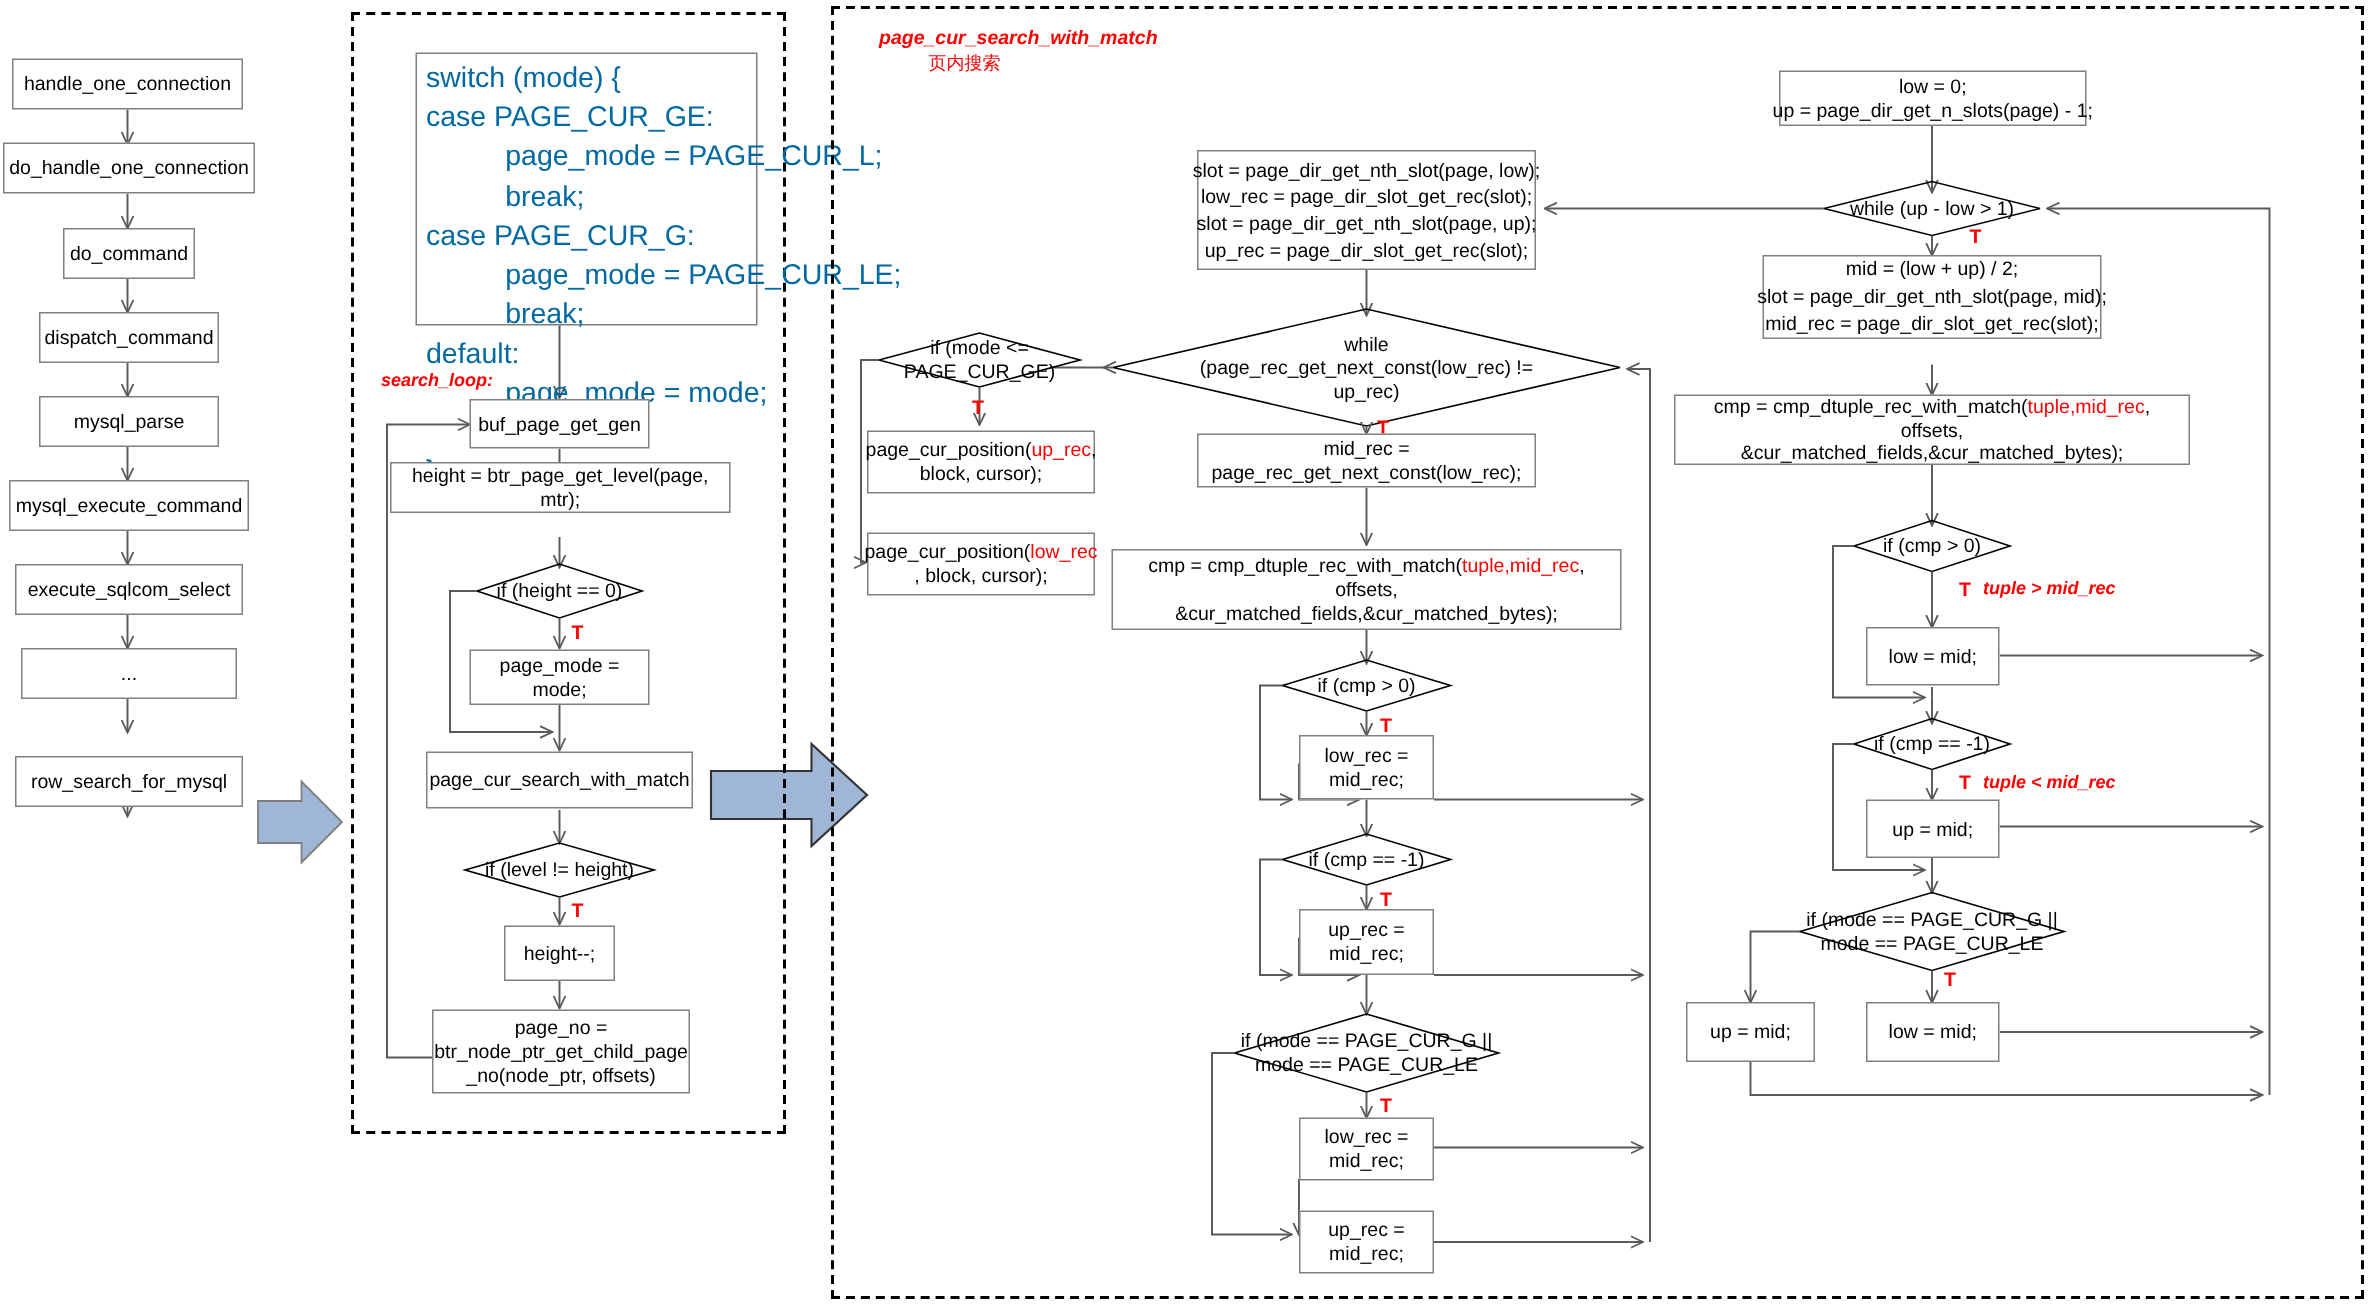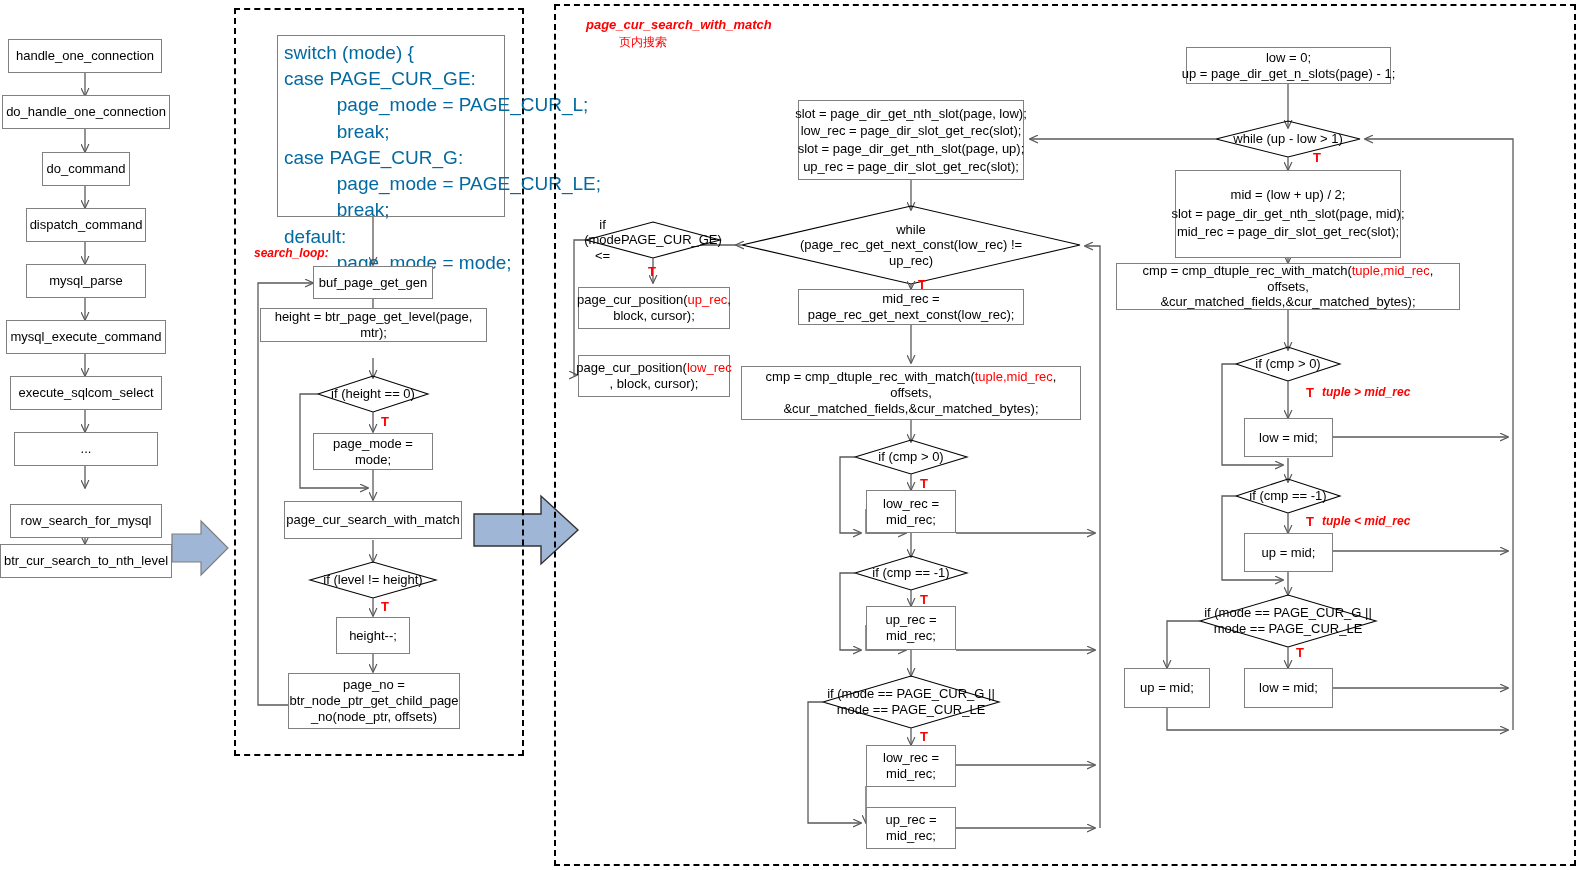--- a/index.html
+++ b/index.html
@@ -168,23 +168,20 @@
       <span>mysql_execute_command</span>
     </div>
   <div class="box" style="left:10px;top:376px;width:152px;height:34px;">
       <span>execute_sqlcom_select</span>
     </div>
   <div class="box" style="left:14px;top:432px;width:144px;height:34px;">
       <span>...</span>
     </div>
   <div class="box" style="left:10px;top:488px;width:152px;height:34px;margin-top:16px;">
       <span>row_search_for_mysql</span>
-    </div>
-  <div class="box" style="left:0px;top:544px;width:172px;height:34px;">
-      <span>btr_cur_search_to_nth_level</span>
     </div>
 
   <div class="panel" style="left:234px;top:8px;width:290px;height:748px;"></div>
 
   <div class="codeblock" style="left:277px;top:35px;width:228px;height:182px;"><span>switch (mode) {
 case PAGE_CUR_GE:
           page_mode = PAGE_CUR_L;
           break;
 case PAGE_CUR_G:
           page_mode = PAGE_CUR_LE;
@@ -265,21 +262,21 @@
   <div class="dia-label" style="left:823px;top:682px;width:176px;height:40px;flex-direction:column;">
     <span>if (mode == PAGE_CUR_G ||</span>
     <span>mode == PAGE_CUR_LE</span>
   </div>
   <div class="tmark" style="left:920px;top:729px;"><span>T</span></div>
   <div class="box" style="left:866px;top:745px;width:90px;height:42px;white-space:pre;"><span>low_rec =
 mid_rec;</span></div>
   <div class="box" style="left:866px;top:807px;width:90px;height:42px;white-space:pre;"><span>up_rec =
 mid_rec;</span></div>
 
-  <div class="dia-label" style="left:595px;top:221px;width:116px;height:38px;flex-direction:row;">
+  <div class="dia-label" style="left:595px;top:221px;width:116px;height:38px;flex-direction:column;">
     <span>if (mode &lt;=</span>
     <span>PAGE_CUR_GE)</span>
   </div>
   <div class="tmark" style="left:648px;top:264px;"><span>T</span></div>
 
   <div class="box" style="left:578px;top:287px;width:152px;height:42px;flex-direction:column;">
     <span><span>page_cur_position(</span><span class="hl">up_rec</span><span>,</span></span>
     <span>block, cursor);</span>
   </div>
   <div class="box" style="left:578px;top:355px;width:152px;height:42px;flex-direction:column;">
@@ -288,21 +285,21 @@
   </div>
 
   <div class="box" style="left:1186px;top:47px;width:205px;height:37px;white-space:pre;"><span>low = 0;
 up = page_dir_get_n_slots(page) - 1;</span></div>
 
   <div class="dia-label" style="left:1224px;top:129px;width:128px;height:20px;">
       <span>while (up - low &gt; 1)</span>
     </div>
   <div class="tmark" style="left:1313px;top:150px;"><span>T</span></div>
 
-  <div class="box" style="left:1175px;top:170px;width:226px;height:88px;white-space:pre;line-height:1.42;"><span>mid = (low + up) / 2;
+  <div class="box" style="left:1175px;top:170px;width:226px;height:56px;white-space:pre;line-height:1.42;"><span>mid = (low + up) / 2;
 slot = page_dir_get_nth_slot(page, mid);
 mid_rec = page_dir_slot_get_rec(slot);</span></div>
 
   <div class="box" style="left:1116px;top:263px;width:344px;height:47px;flex-direction:column;">
     <span><span>cmp = cmp_dtuple_rec_with_match(</span><span class="hl">tuple</span><span class="hl">,</span><span class="hl">mid_rec</span><span>, offsets,</span></span>
     <span>&amp;cur_matched_fields,&amp;cur_matched_bytes);</span>
   </div>
 
   <div class="dia-label" style="left:1236px;top:354px;width:104px;height:20px;">
       <span>if (cmp &gt; 0)</span>

